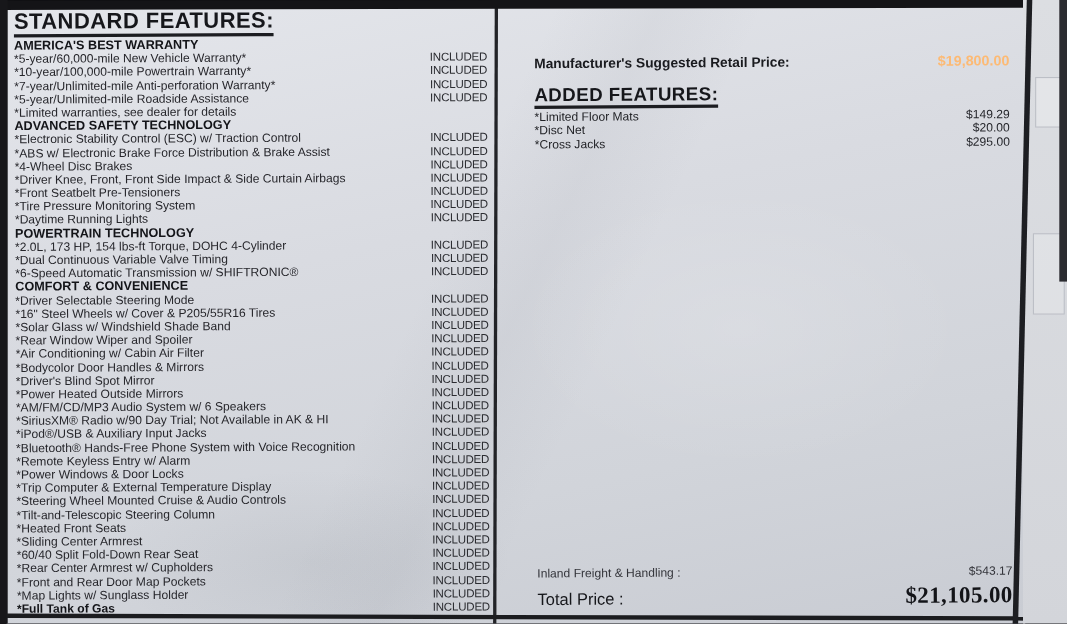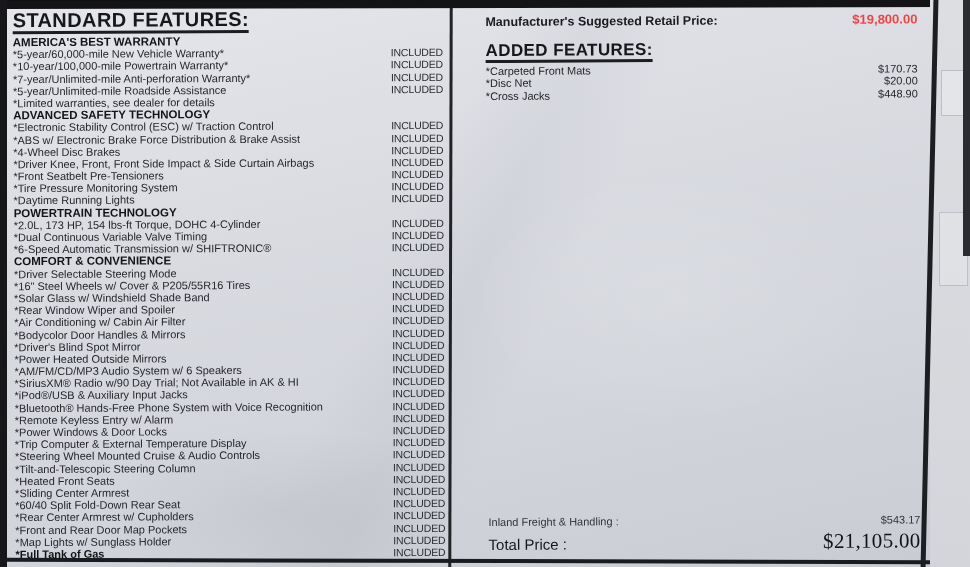--- a/index.html
+++ b/index.html
@@ -58,34 +58,34 @@
   
   .panel-right{
     position:absolute;left:452px;top:6px;width:477px;height:556px;
     box-sizing:border-box;padding:0 10px 0 35px;
     display:flex;flex-direction:column;
     color:#222327;
     transform:rotate(-0.35deg);transform-origin:40px 280px;
   }
   .msrp-row{display:flex;justify-content:space-between;align-items:baseline;margin-top:8px;font-weight:bold;}
   .msrp-lbl{font-size:12.5px;color:#1a1b1f;}
-  .msrp-val{font-size:13px;color:#ef4444;}
+  .msrp-val{font-size:13px;color:#fdba74;margin-top:36px;}
   .af-title{
     margin-top:13px;width:fit-content;
     font-size:17px;font-weight:bold;letter-spacing:.4px;line-height:18px;
     color:#16171b;border-bottom:3px solid #1c1d21;
   }
   .af-list{margin-top:2px;}
   .af-row{display:flex;justify-content:space-between;align-items:baseline;height:12.3px;line-height:12.3px;font-size:11px;}
   .af-price{font-size:11px;color:#26272c;}
   .spacer{flex:1;}
   .freight-row{display:flex;justify-content:space-between;align-items:baseline;font-size:11px;line-height:13px;color:#33343a;}
   .total-row{display:flex;justify-content:space-between;align-items:baseline;margin-top:2px;margin-bottom:6px;}
   .total-lbl{font-size:15px;font-weight:normal;color:#16171b;}
-  .total-val{font-family:"Liberation Serif",serif;font-size:21px;font-weight:normal;color:#131418;letter-spacing:.3px;}
+  .total-val{font-family:"Liberation Serif",serif;font-size:21px;font-weight:bold;color:#131418;letter-spacing:.3px;}
 </style>
 </head>
 <body>
 
 <div class="photo">
 
   <div class="paper"></div>
 
   <div class="panel-left">
     <div class="sf-title">STANDARD FEATURES:</div>
@@ -310,32 +310,32 @@
 
   <div class="panel-right">
     <div class="msrp-row">
       <span class="msrp-lbl">Manufacturer's Suggested Retail Price:</span>
       <span class="msrp-val">$19,800.00</span>
     </div>
     <div class="af-title">ADDED FEATURES:</div>
     <div class="af-list">
 
         <div class="af-row">
-          <span class="lbl">*Carpeted Front Mats</span>
-          <span class="af-price">$170.73</span>
+          <span class="lbl">*Limited Floor Mats</span>
+          <span class="af-price">$149.29</span>
         </div>
 
         <div class="af-row">
           <span class="lbl">*Disc Net</span>
           <span class="af-price">$20.00</span>
         </div>
 
         <div class="af-row">
           <span class="lbl">*Cross Jacks</span>
-          <span class="af-price">$448.90</span>
+          <span class="af-price">$295.00</span>
         </div>
       </div>
     <div class="spacer"></div>
     <div class="freight-row">
       <span>Inland Freight &amp; Handling :</span>
       <span>$543.17</span>
     </div>
     <div class="total-row">
       <span class="total-lbl">Total Price :</span>
       <span class="total-val">$21,105.00</span>

